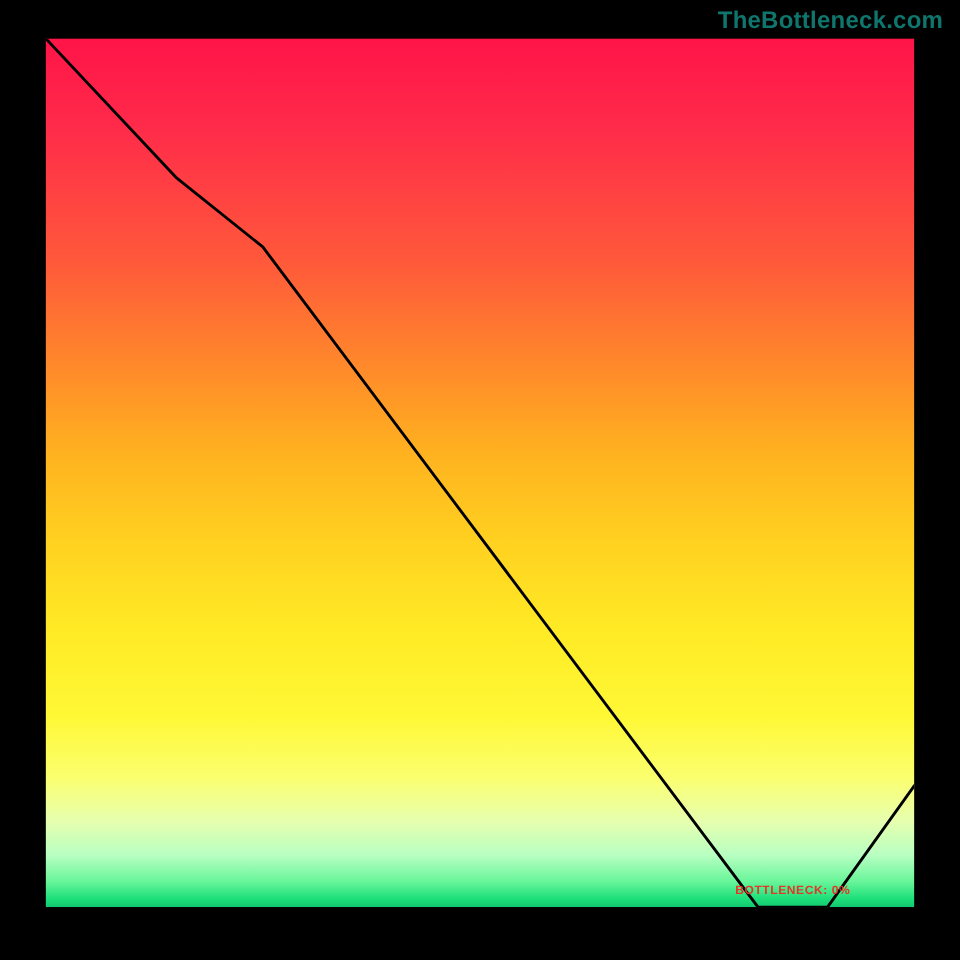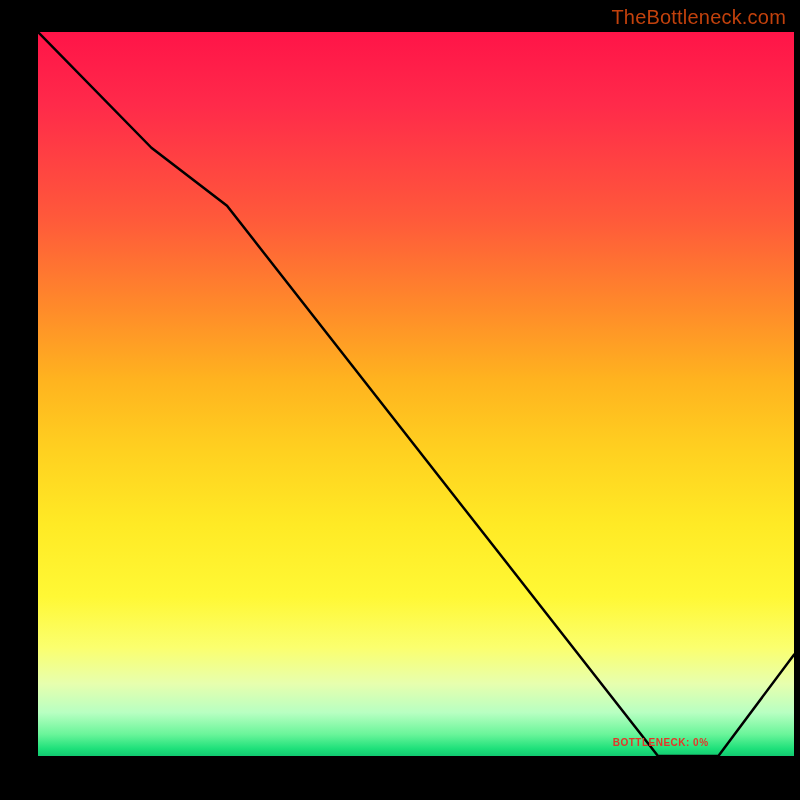--- a/index.html
+++ b/index.html
@@ -14,34 +14,33 @@
   .frame {
     position: relative;
     width: 800px;
     height: 800px;
     background: #000;
   }
   .watermark {
     position: absolute;
     top: 6px;
     right: 14px;
-    color: #c2410c;
+    color: #0f766e;
     font-size: 20px;
-    font-weight: 400;
+    font-weight: 700;
     letter-spacing: 0.2px;
   }
   
   .plot {
     position: absolute;
     left: 38px;
     top: 32px;
     width: 724px;
     height: 724px;
     overflow: hidden;
-    padding-left: 32px;
   }
   
   .gradient {
     position: absolute;
     inset: 0;
     background: linear-gradient(
       to bottom,
       #ff1448 0%,
       #ff2a4a 10%,
       #ff5a3a 26%,

